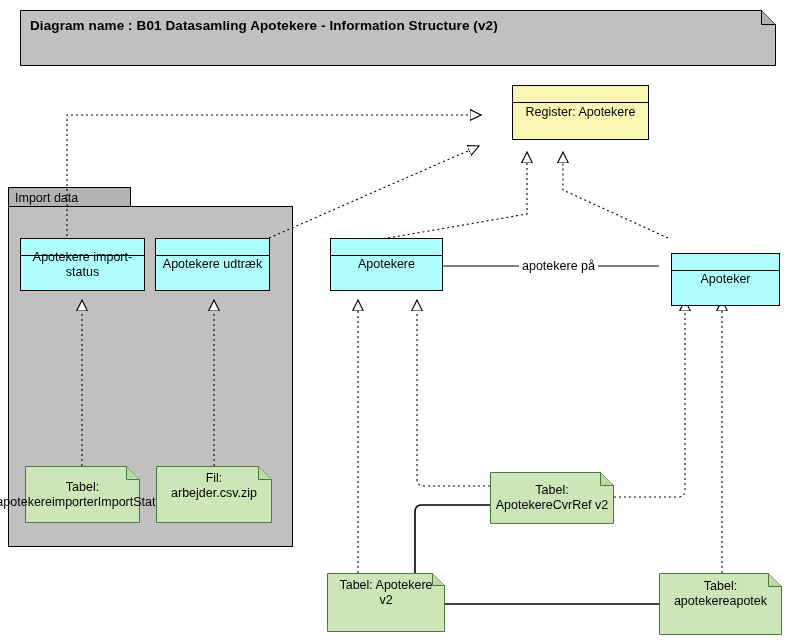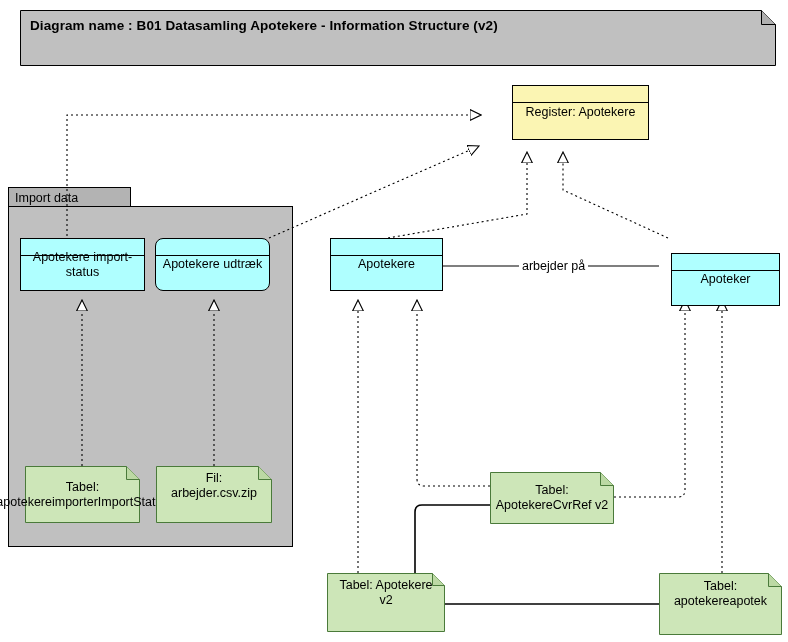--- a/index.html
+++ b/index.html
@@ -84,36 +84,36 @@
   <div class="node archi-box reg-box" style="left:490px;top:85px;width:137px;height:55px;background:#FBF5B3;margin-left:22px;">
     <div class="hdr"></div>
     <span class="lbl">Register: Apotekere</span>
   </div>
 
   <div class="node archi-box" style="left:20px;top:238px;width:125px;height:53px;">
     <div class="hdr"></div>
     <span class="lbl">Apotekere import-status</span>
   </div>
 
-  <div class="node archi-box" style="left:155px;top:238px;width:115px;height:53px;border-radius:8px;">
+  <div class="node archi-box" style="left:155px;top:238px;width:115px;height:53px;">
     <div class="hdr"></div>
     <span class="lbl">Apotekere udtræk</span>
   </div>
 
   <div class="node archi-box" style="left:330px;top:238px;width:113px;height:53px;">
     <div class="hdr"></div>
     <span class="lbl">Apotekere</span>
   </div>
 
   <div class="node archi-box" style="left:659px;top:253px;width:109px;height:53px;margin-left:12px;">
     <div class="hdr"></div>
     <span class="lbl">Apoteker</span>
   </div>
 
-  <div class="assoc-label" style="left:519px;top:259px;">arbejder på</div>
+  <div class="assoc-label" style="left:519px;top:259px;">apotekere på</div>
 
   <div class="note" style="left:25px;top:466px;width:115px;height:57px;">
     <svg width="115" height="57" style="position:absolute;left:0;top:0;">
       <polygon points="0.5,0.5 101.5,0.5 114.5,13.5 114.5,56.5 0.5,56.5" fill="#CDE6B8" stroke="#4A7A3A" stroke-width="1"></polygon>
       <polyline points="101.5,0.5 101.5,13.5 114.5,13.5" fill="#BCD9A4" stroke="#4A7A3A" stroke-width="1"></polyline>
     </svg>
     <div class="txt">Tabel: apotekereimporterImportStatus</div>
   </div>
 
   <div class="note" style="left:156px;top:466px;width:116px;height:57px;">

